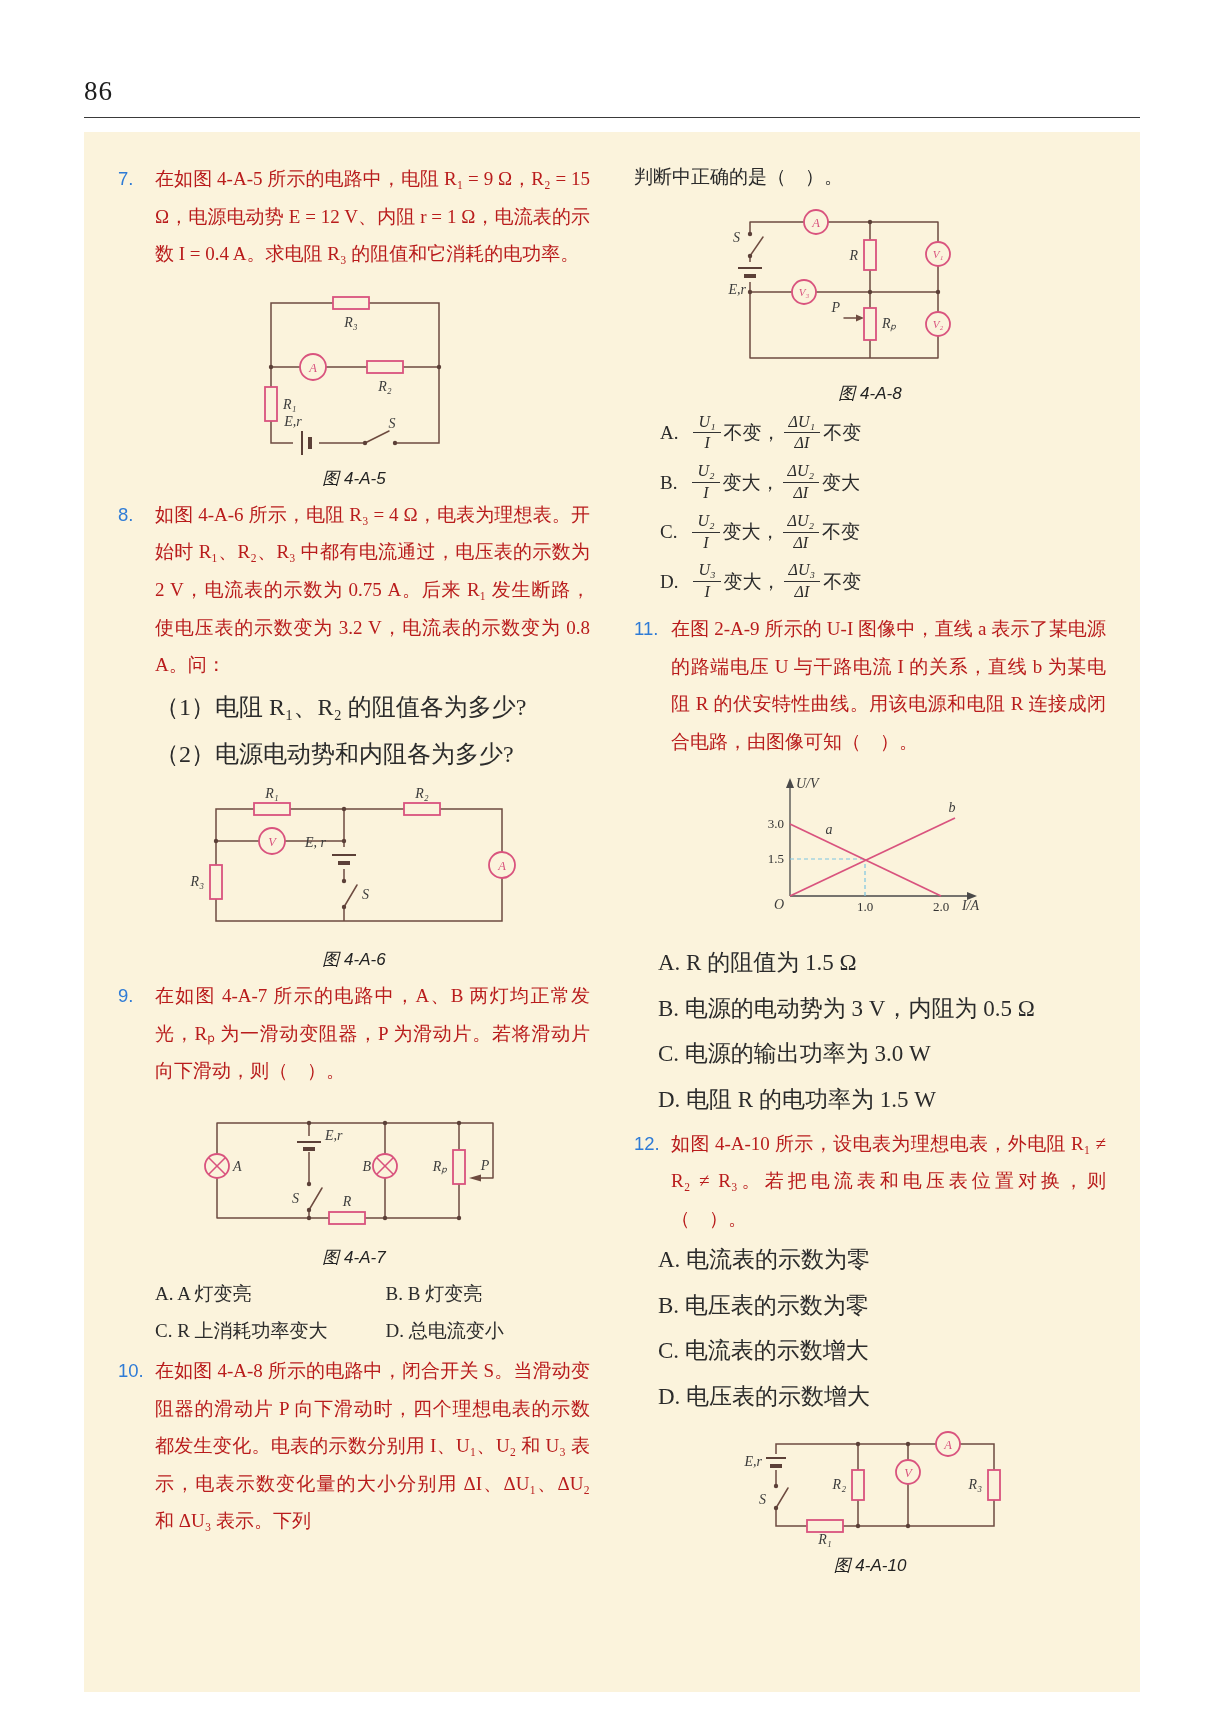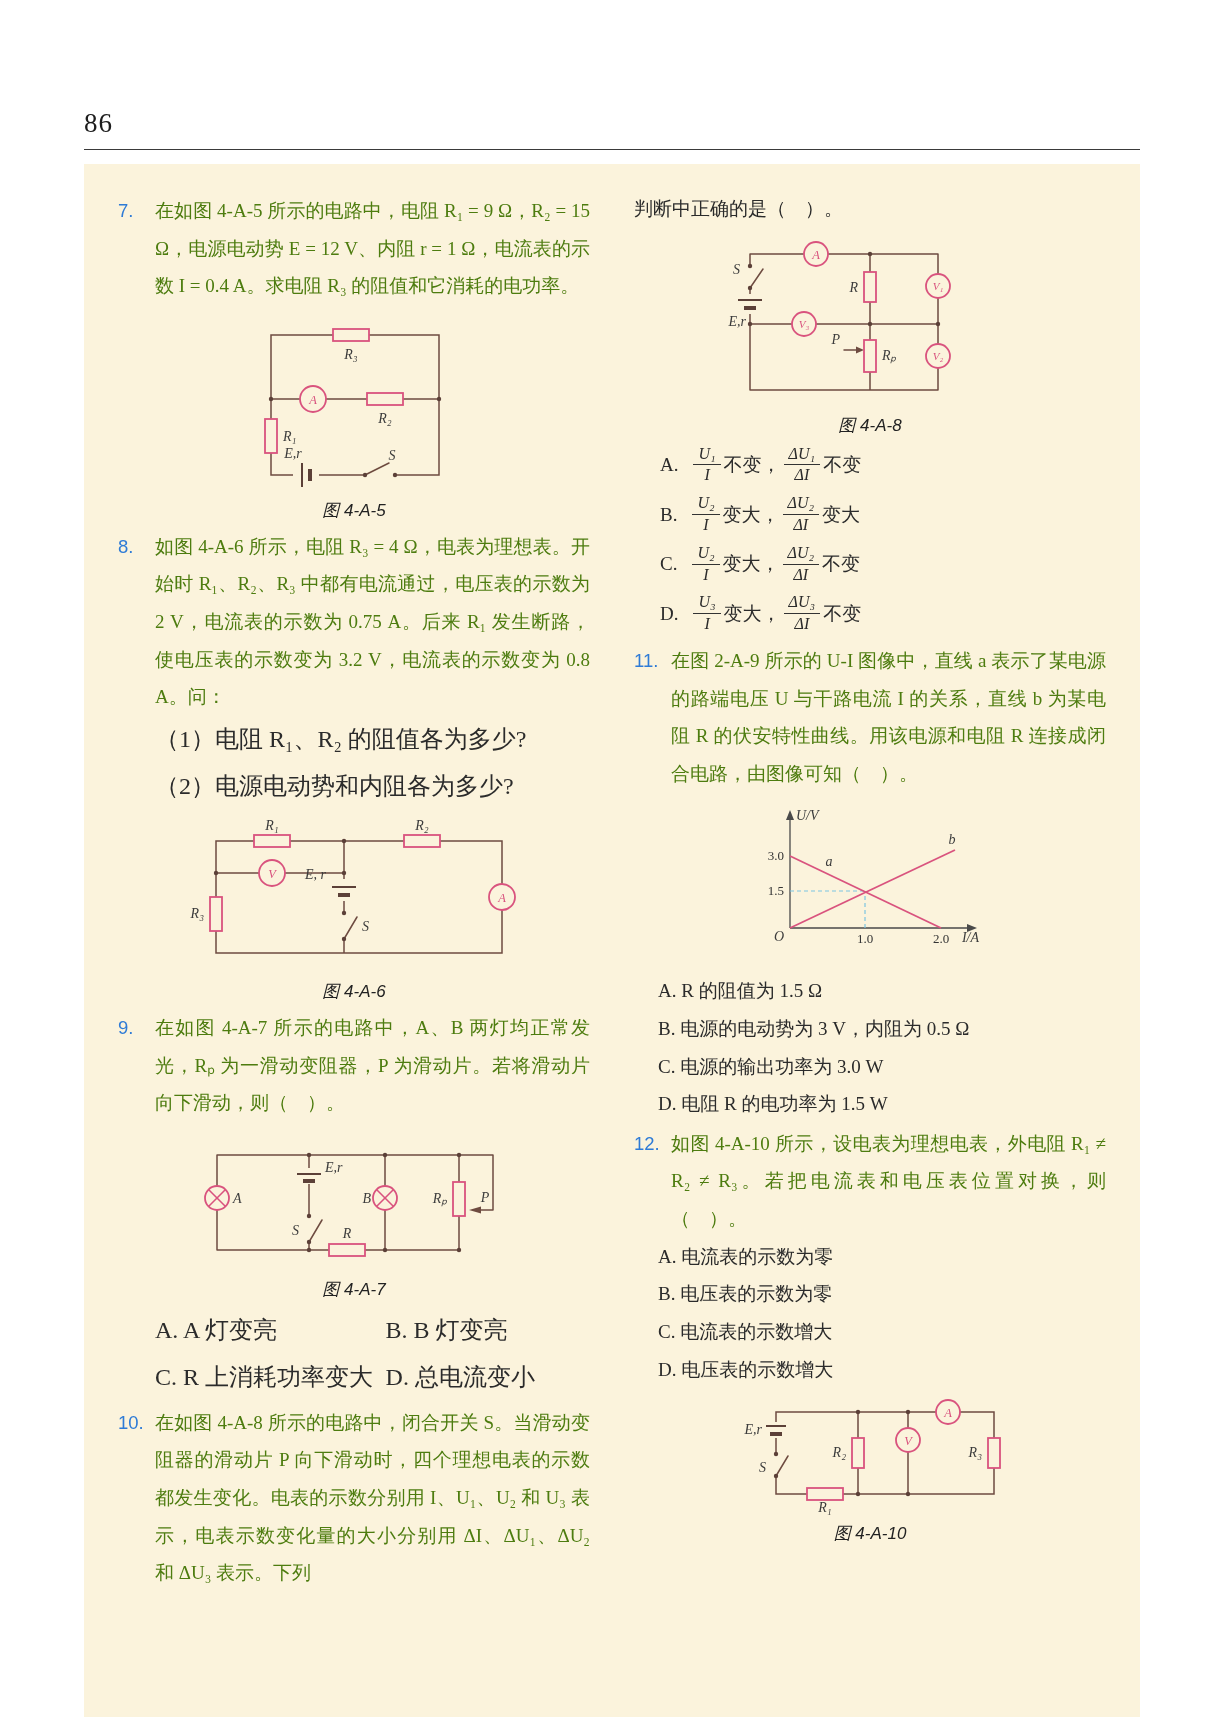--- a/index.html
+++ b/index.html
@@ -1,43 +1,43 @@
 <!DOCTYPE html>
 <html><head>
 <meta charset="utf-8">
 <style>
   * { margin:0; padding:0; box-sizing:border-box; }
   html,body { background:#ffffff; }
   body {
     width:1224px; height:1717px; overflow:hidden;
     font-family:"Liberation Serif", serif; color:#2b2b2b;
   }
-  .page-header { padding:76px 84px 0 84px;margin-top:32px; }
+  .page-header { padding:76px 84px 0 84px; }
   .page-number { font-size:27px; color:#1d1d1d; margin-bottom:10px; letter-spacing:1px; }
   .header-rule { border:none; border-top:1.6px solid #3a3a3a; }
   .content {
     margin:14px 84px 0 84px; background:#fbf3dc;
     padding:26px 34px 40px 34px; display:flex; gap:44px; min-height:1560px;
   }
   .col { flex:1; min-width:0; }
   .problem { display:flex; margin-top:2px; }
   .pnum {
     color:#2e7bd6; font-family:"Liberation Sans", sans-serif;
     font-size:18.5px; width:37px; flex-shrink:0; line-height:1.98; padding-top:1px;
   }
-  .ptext { font-size:19px; line-height:1.98; text-align:justify; flex:1; color:#4d7c0f; }
+  .ptext { font-size:19px; line-height:1.98; text-align:justify; flex:1; color:#b91c1c; }
   .subq { margin-left:37px; font-size:24px; line-height:1.98;font-family:Liberation Serif, serif; }
   .lead { font-size:19px; line-height:1.98; }
   .figure { text-align:center; margin:8px 0 6px 0; }
   .figcap { font-family:"Liberation Sans", sans-serif; font-size:17px; color:#222; margin-top:2px;font-style:italic; }
   .opt-grid {
     display:grid; grid-template-columns:53% 47%;
-    margin-left:37px; font-size:24px; line-height:1.98;
-  }
-  .opt-list { margin-left:24px; font-size:19px; line-height:1.98; }
+    margin-left:37px; font-size:19px; line-height:1.98;
+  }
+  .opt-list { margin-left:24px; font-size:23px; line-height:1.98; }
   .frac-opt { display:flex; align-items:center; margin:7px 0 7px 26px; font-size:19px; }
   .frac-opt .letter { margin-right:12px; }
   .frac {
     display:inline-flex; flex-direction:column; align-items:center;
     font-style:italic; font-size:16px; line-height:1.3; margin:0 3px;
   }
   .frac .fnum { border-bottom:1.2px solid #333; padding:0 5px; }
   .frac .fden { padding:0 5px; }
   
   svg text { font-family:"Liberation Serif", serif; font-style:italic; font-size:14px; fill:#3c3c3c; }

